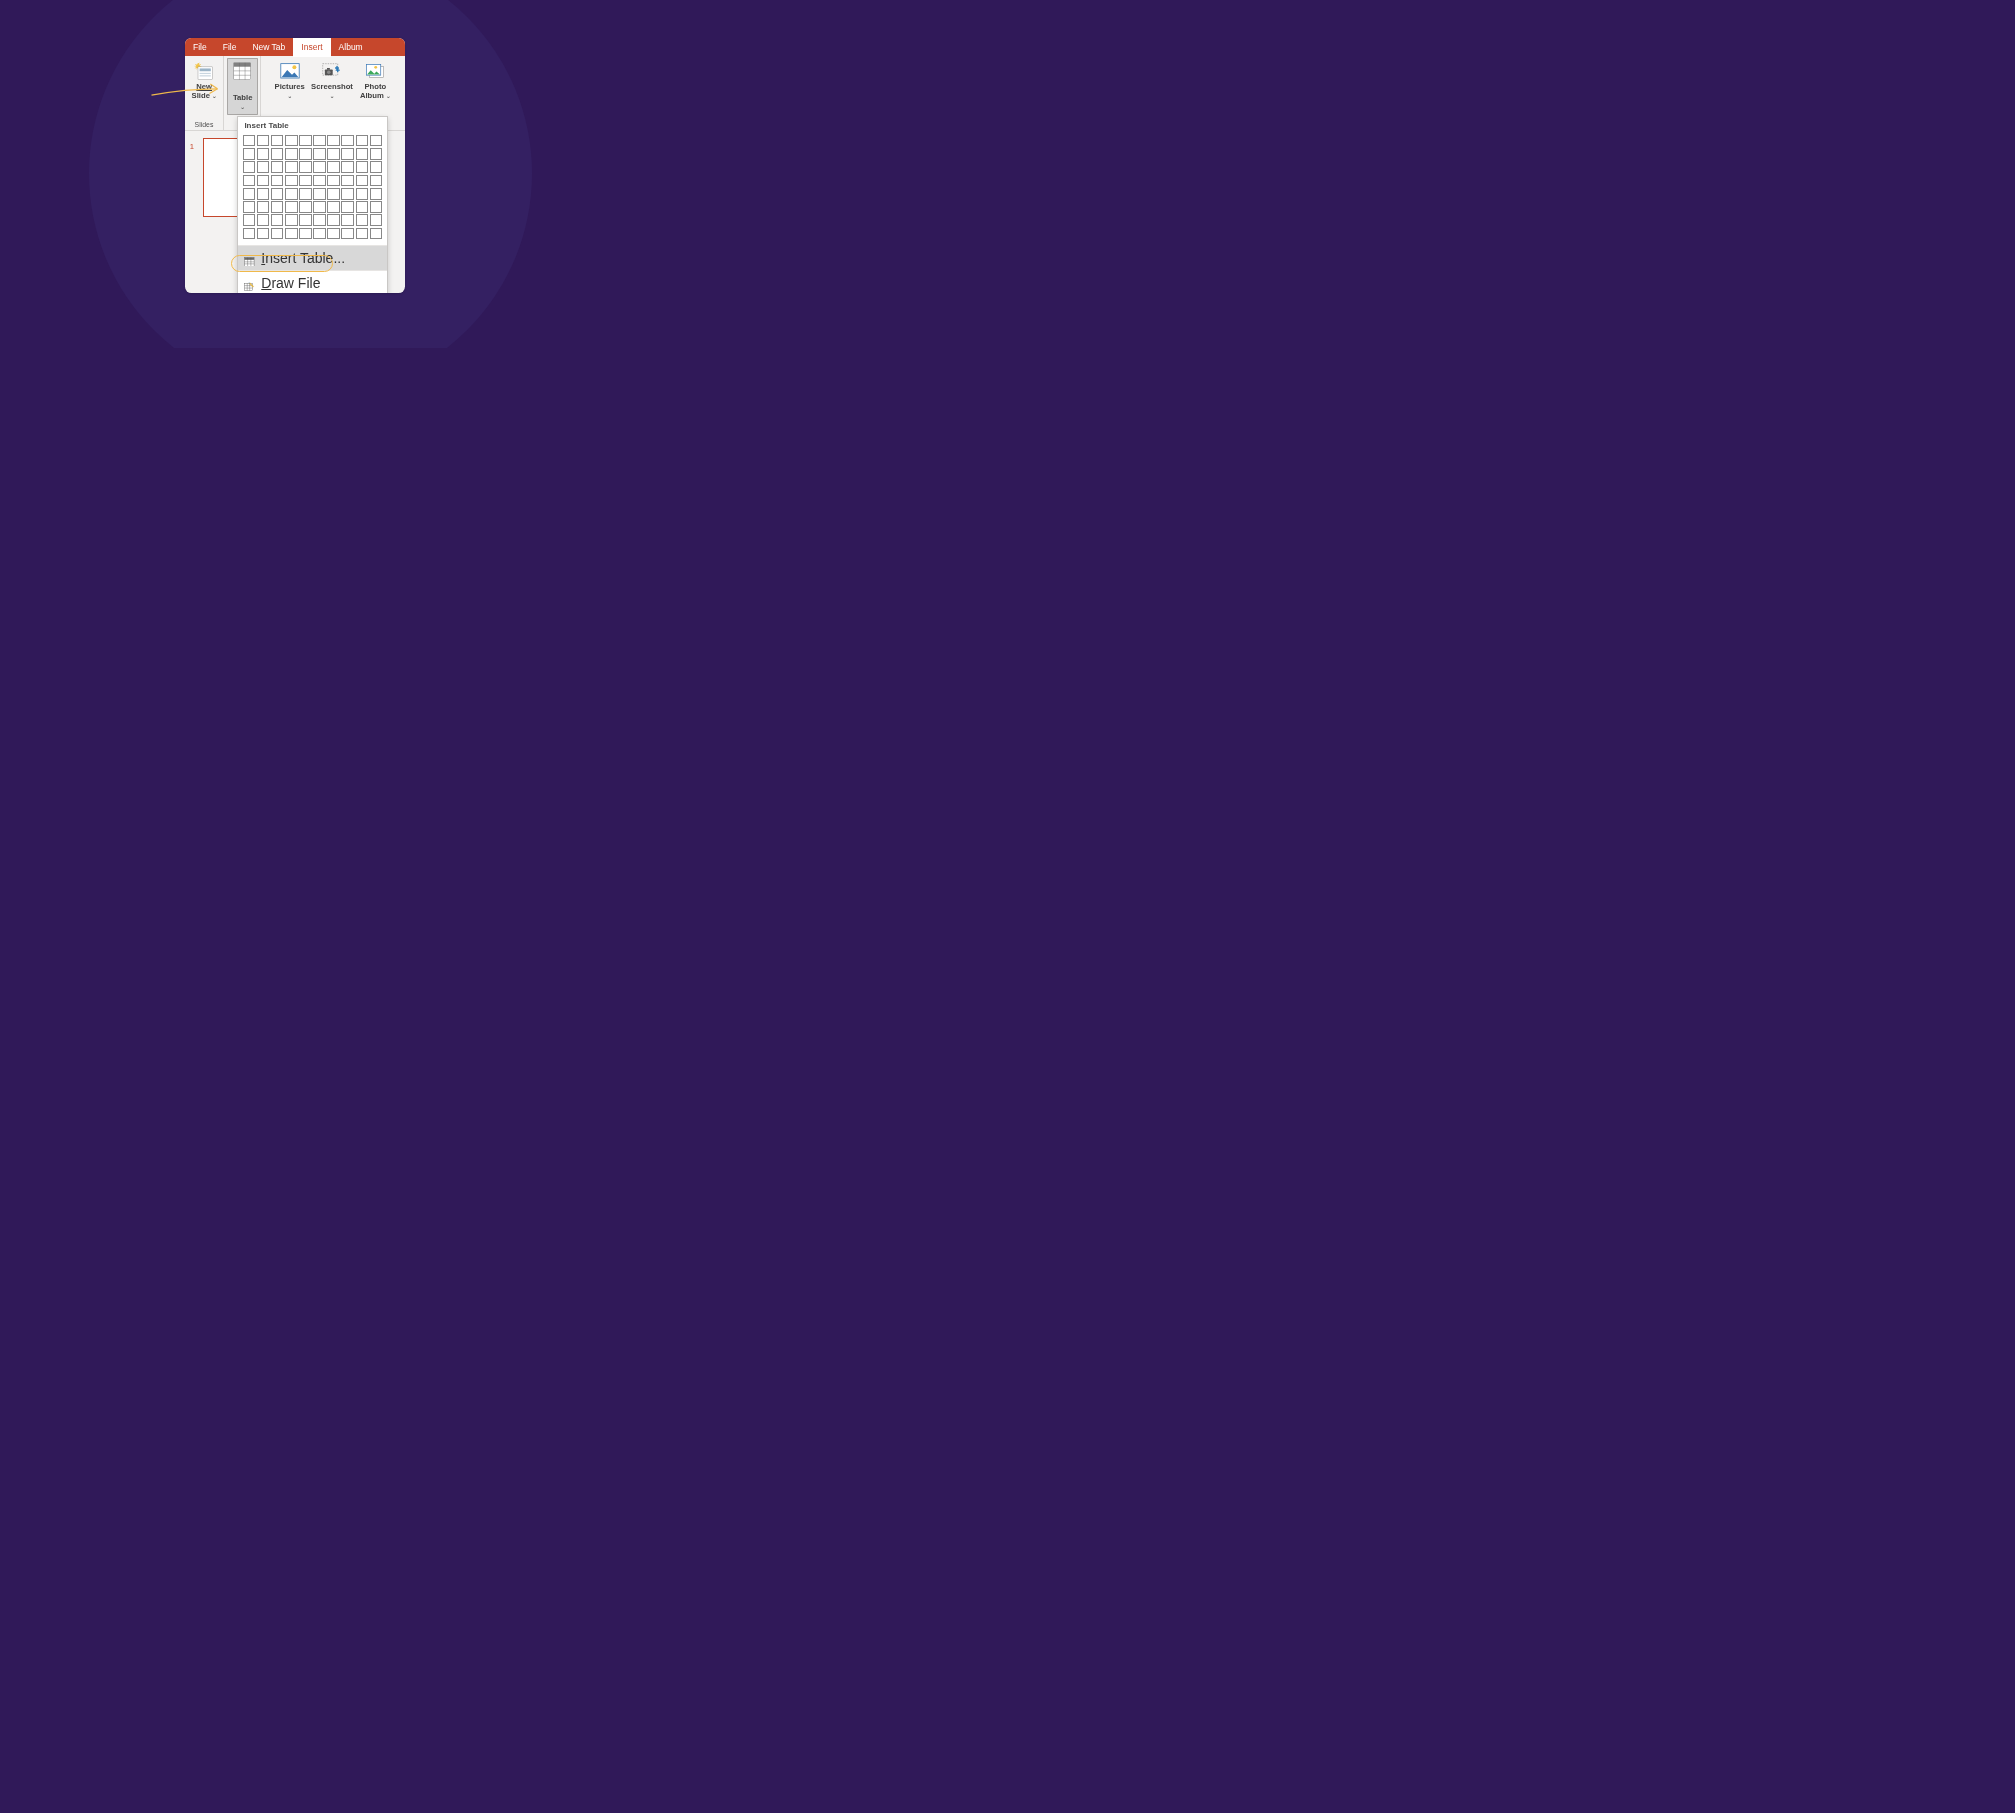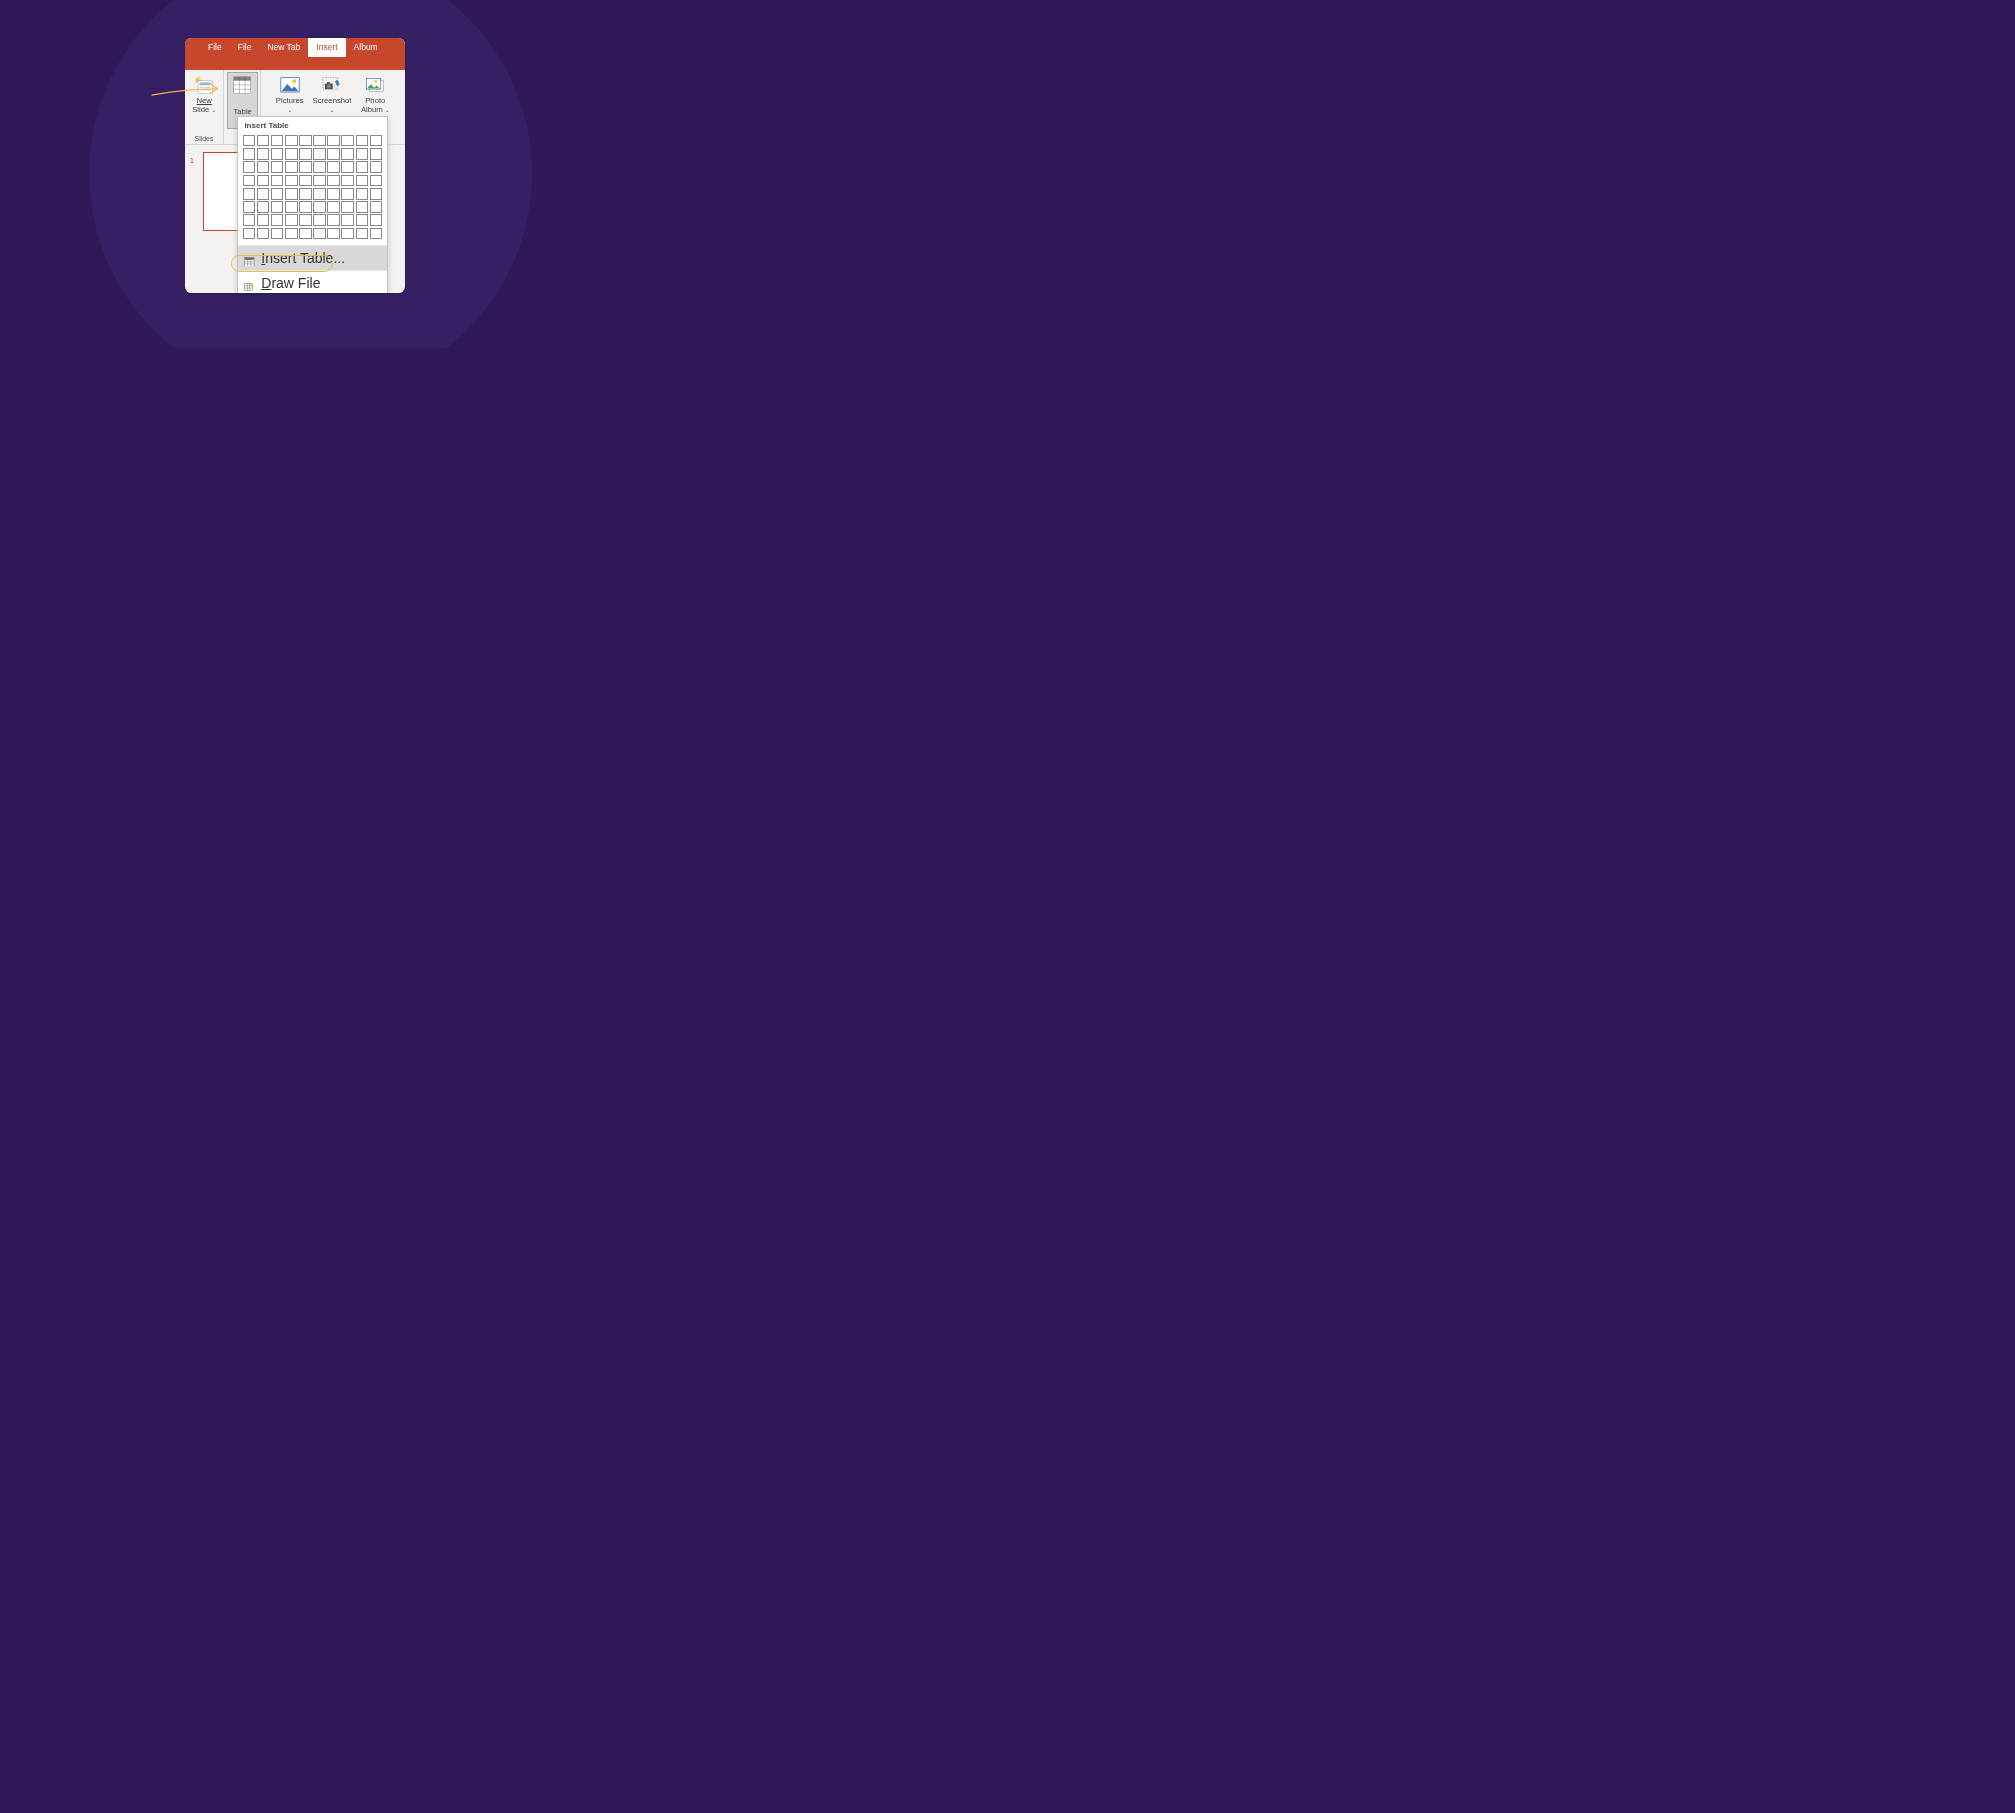--- a/index.html
+++ b/index.html
@@ -27,25 +27,24 @@
     width: 220px;
     height: 255px;
     background: #f3f2f1;
     border-radius: 6.4px;
     overflow: hidden;
     box-shadow: 0 0.8px 2.4px rgba(0,0,0,0.15);
   }
   
   .ribbon-tabs {
     display: flex;
-    height: 32px;
+    height: 18px;
     background: #c0392b;
     background: #ca3d27; 
     background: #c6472c;
-    padding-left: 15px;
   }
   .ribbon-tabs { background: #c6472c; }
   .ribbon-tab {
     color: #fff;
     font-size: 8.5px;
     padding: 0 8px;
     height: 18.5px;
     line-height: 18.5px;
     cursor: pointer;
     font-weight: 400;
@@ -82,20 +81,21 @@
     align-items: center;
     justify-content: flex-start;
     font-size: 7.7px;
     color: #404040;
     line-height: 1.25;
     padding: 1.6px 2.4px;
     border: 0.4px solid transparent;
     border-radius: 0.8px;
     vertical-align: top;
     min-width: 28px;
+    font-weight: bold;
   }
   .btn.pressed {
     background: #d6d6d6;
     border: 0.4px solid #a9a7a5;
   }
   .btn .icon-slot {
     width: 20px;
     height: 20px;
     display: flex;
     align-items: center;

